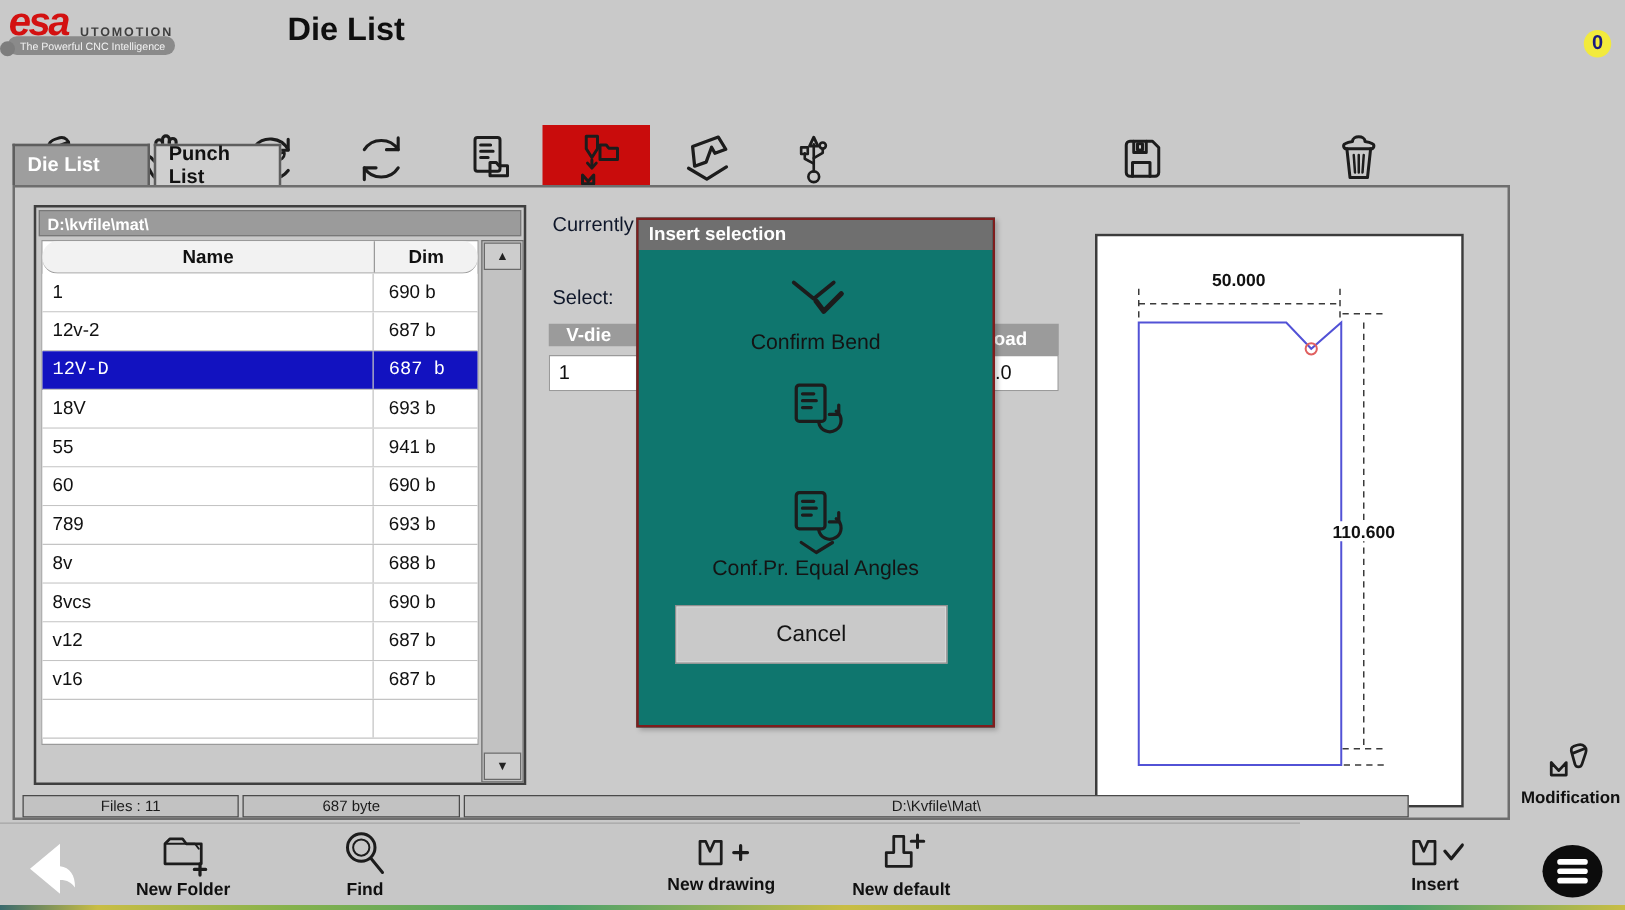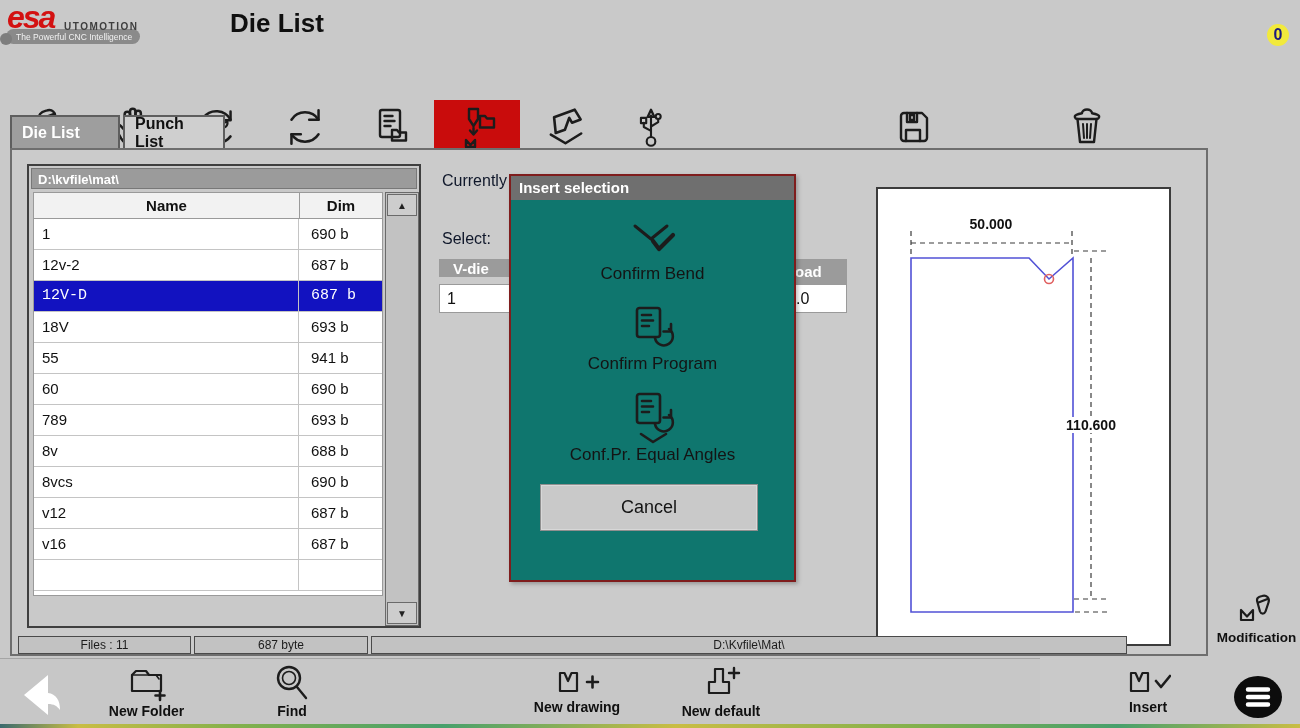--- a/index.html
+++ b/index.html
@@ -22,21 +22,21 @@
        border:2px solid #5e5e5e;border-bottom:none;box-sizing:border-box;}
   .tab.active{background:#9e9e9e;color:#fff;}
   .tab.inactive{background:#cfcfcf;color:#111;}
   
   .mainpanel{border:2px solid #6e6e6e;background:#cbcbcb;box-sizing:border-box;}
   
   .fb{border:2px solid #3f3f3f;background:#c9c9c9;box-sizing:border-box;}
   .fb-path{background:#9b9b9b;color:#fff;font-size:13px;font-weight:bold;line-height:21px;
            padding-left:6px;border:1px solid #787878;box-sizing:border-box;}
   .ftable{background:#fff;border:1px solid #9a9a9a;box-sizing:border-box;}
-  .fhead{display:flex;font-weight:bold;font-size:15px;border-bottom:1px solid #9a9a9a;background:#f2f2f2;}
+  .fhead{display:flex;font-weight:bold;font-size:15px;border-bottom:1px solid #9a9a9a;background:#f2f2f2;border-radius:12px;}
   .fhead .c1{width:265px;text-align:center;line-height:25px;border-right:1px solid #9a9a9a;}
   .fhead .c2{flex:1;text-align:center;line-height:25px;}
   .frow{display:flex;height:30px;font-size:15px;border-bottom:1px solid #c4c4c4;background:#fff;}
   .frow .c1{width:265px;padding-left:8px;line-height:29px;border-right:1px solid #c4c4c4;box-sizing:border-box;}
   .frow .c2{flex:1;padding-left:12px;line-height:29px;}
   .frow.selected{background:#1212c0;color:#fff;font-family:Liberation Mono, monospace;}
   
   .sbar{background:#c2c2c2;border:1px solid #6a6a6a;box-sizing:border-box;}
   .sbtn{height:22px;background:#cdcdcd;border:1px solid #6a6a6a;box-sizing:border-box;
         display:flex;align-items:center;justify-content:center;font-size:10px;color:#222;}
@@ -296,21 +296,20 @@
       <div class="abs dlg-label" style="left:0;top:88px;">Confirm Bend</div>
 
       <div class="abs" style="left:118px;top:128px;">
         <svg class="ico" width="50" height="48" viewBox="0 0 50 48" style="stroke-width:2.6;">
           <rect x="8" y="4" width="23" height="29" rx="2.5"></rect>
           <path d="M13 11h9M13 16.5h11M13 22h7"></path>
           <path d="M26 34a9 9 0 1 0 14-9"></path>
           <path d="M42 20v7.5h-7.5"></path>
         </svg>
       </div>
-      <div class="abs dlg-label" style="left:0;top:178px;">Confirm Program</div>
 
       <div class="abs" style="left:118px;top:216px;">
         <svg class="ico" width="50" height="56" viewBox="0 0 50 56" style="stroke-width:2.6;">
           <rect x="8" y="2" width="23" height="29" rx="2.5"></rect>
           <path d="M13 9h9M13 14.5h11M13 20h7"></path>
           <path d="M26 32a9 9 0 1 0 14-9"></path>
           <path d="M42 18v7.5h-7.5"></path>
           <path d="M12 42l12 8 13-8"></path>
         </svg>
       </div>

